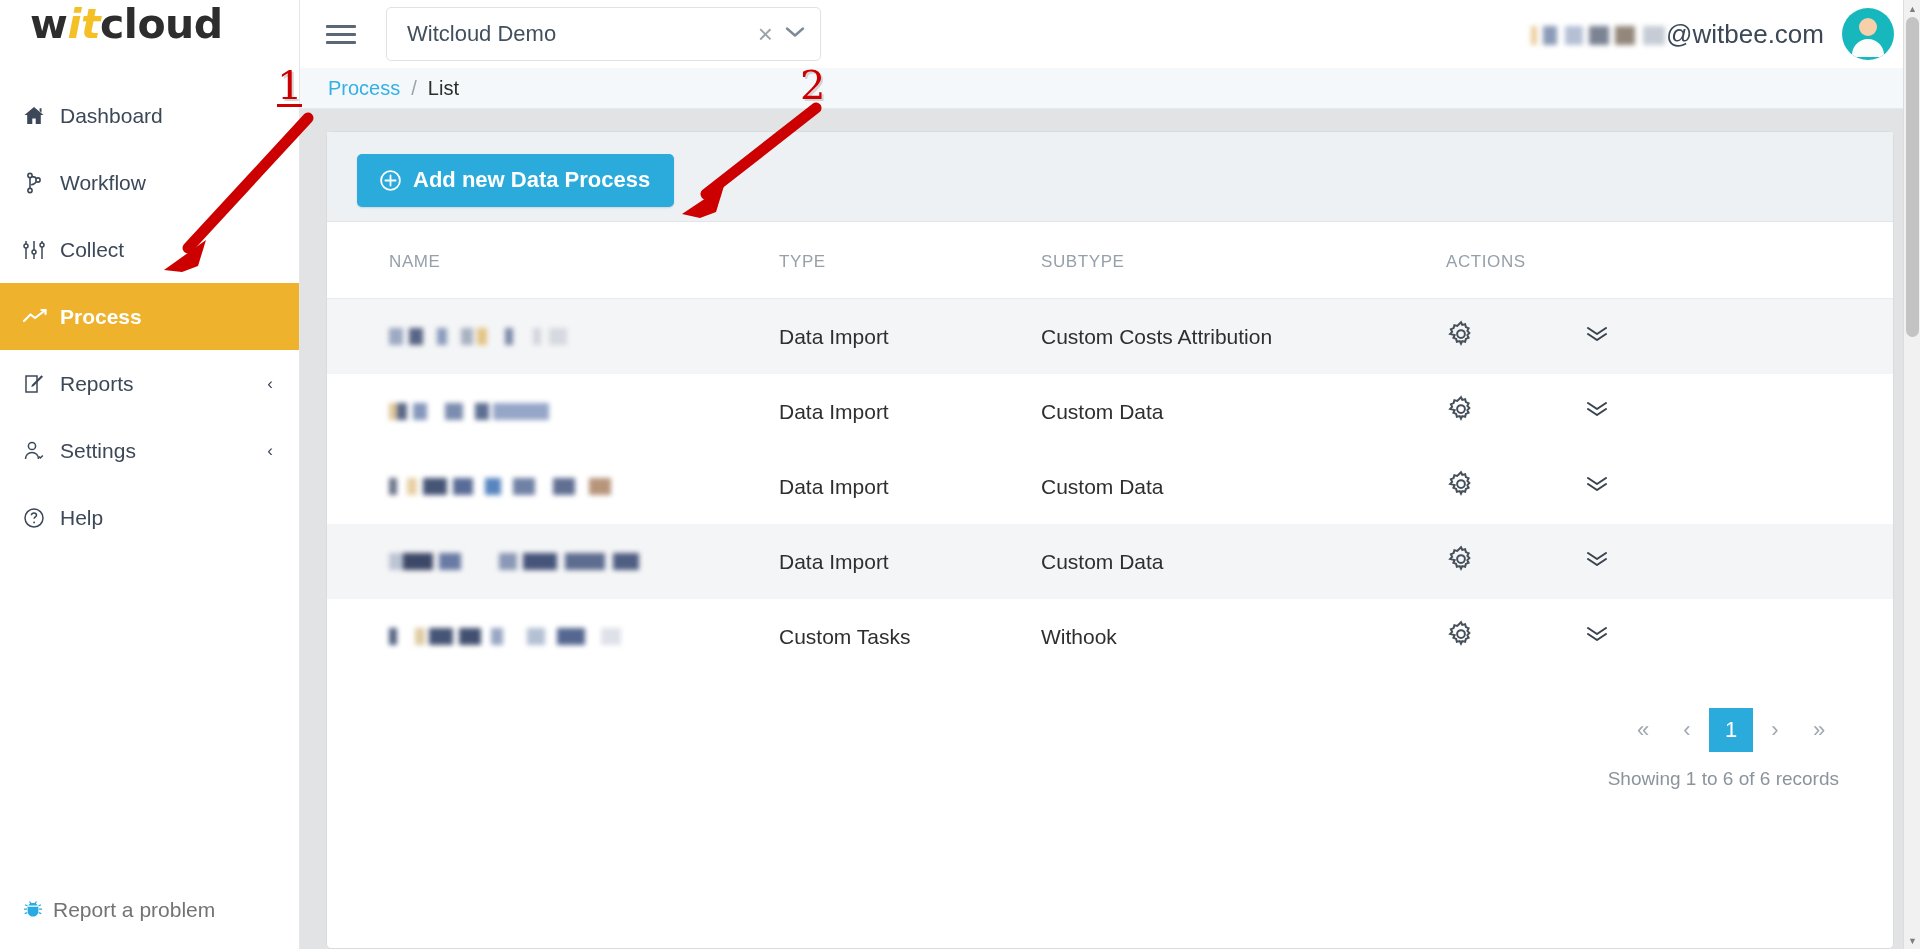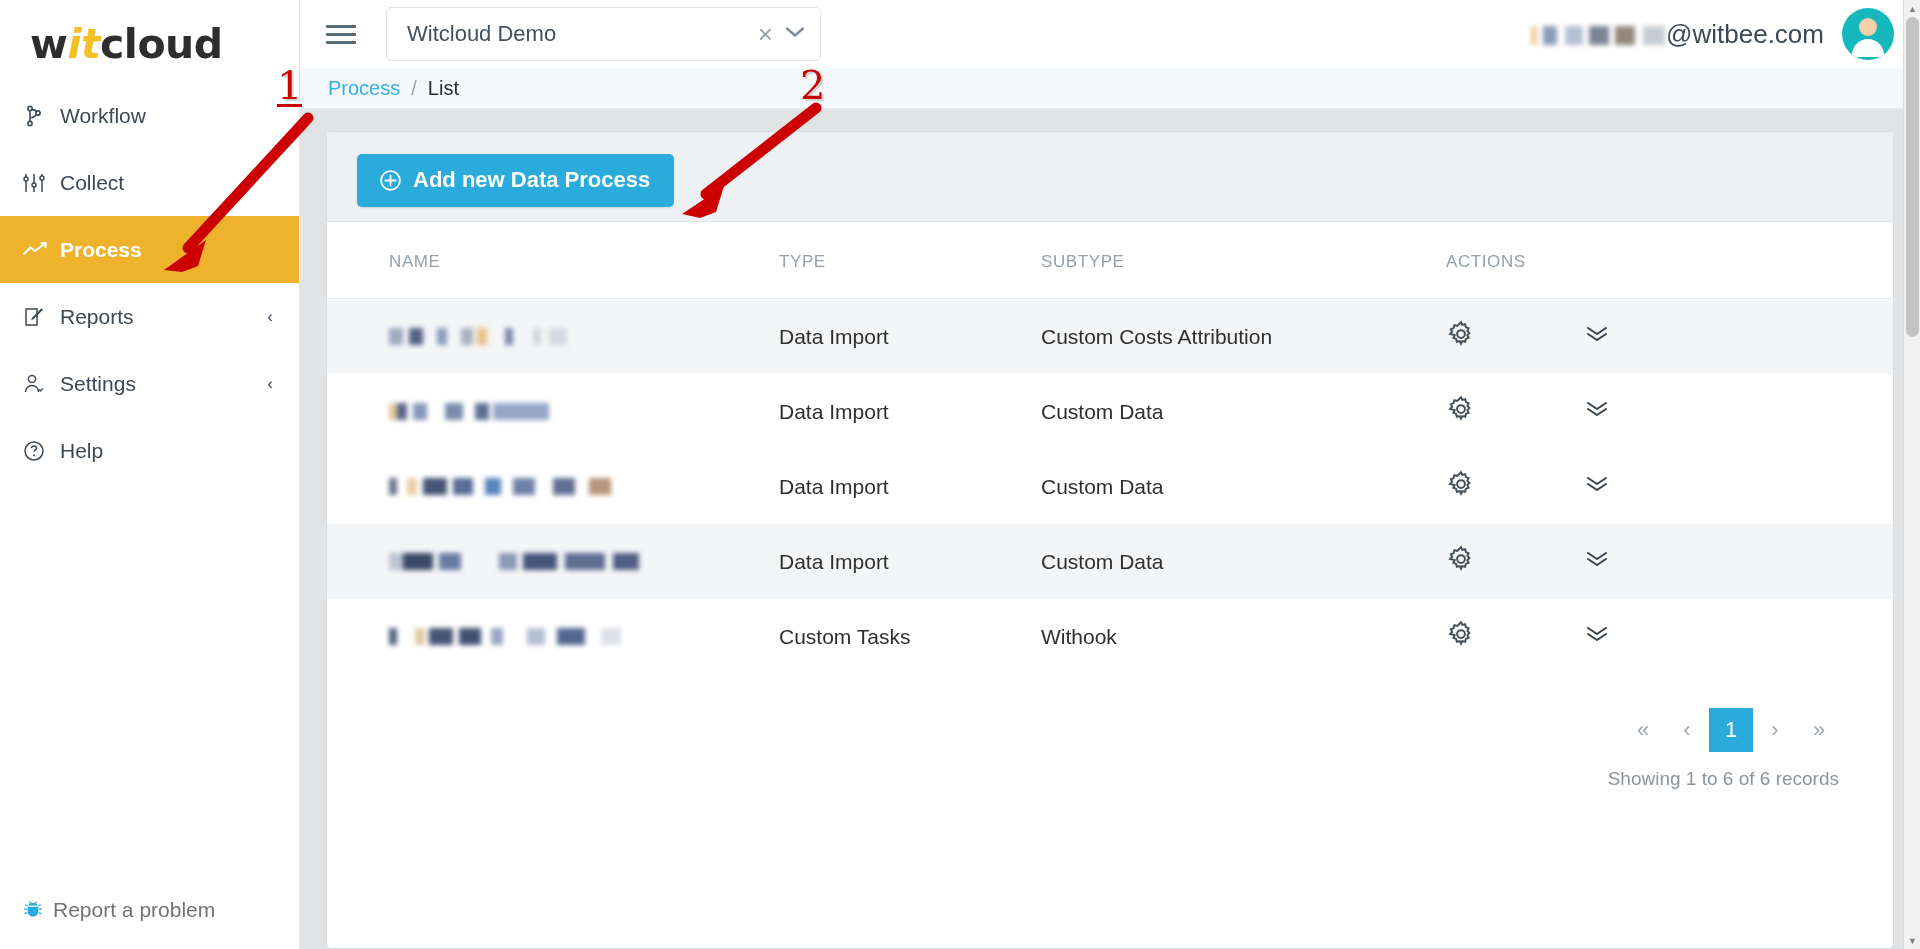--- a/index.html
+++ b/index.html
@@ -15,21 +15,21 @@
   .sidebar {
     width: 300px; height: 949px;
     background: #ffffff;
     border-right: 1px solid #e4e6e9;
     position: relative;
     flex: 0 0 300px;
     z-index: 5;
   }
   .logo-wrap {
     height: 68px;
-    display: flex; align-items: flex-end;
+    display: flex; align-items: flex-start;
     padding-left: 30px;
   }
   .logo {
     font-size: 41px;
     font-weight: bold;
     letter-spacing: -0.5px;
     color: #2d2d2d;
     font-family: "DejaVu Sans", sans-serif;
   }
   .logo .accent { color: #f5c026; font-style: italic; }
@@ -317,20 +317,29 @@
 
   <aside class="sidebar">
     <div class="logo-wrap">
       <div class="logo">
         <span>w</span><span class="accent">it</span><span>cloud</span>
       </div>
     </div>
 
     <nav class="nav">
 
+      <div class="nav-item">
+        <span class="nav-ico">
+          <svg width="24" height="24" viewBox="0 0 24 24" fill="currentColor">
+              <path d="M12 3 2.5 11h2.7v9h5.1v-5.6h3.4V20h5.1v-9h2.7L12 3zm5.6 1.2v2.9l1.9 1.6V4.2h-1.9z"></path>
+            </svg>
+        </span>
+        <span class="nav-label">Dashboard</span>
+        <span class="nav-chev"></span>
+      </div>
 
       <div class="nav-item">
         <span class="nav-ico">
           <svg width="24" height="24" viewBox="0 0 24 24" fill="none" stroke="currentColor" stroke-width="1.6">
               <circle cx="8" cy="4.5" r="2.1"></circle>
               <circle cx="8" cy="19.5" r="2.1"></circle>
               <circle cx="16" cy="9" r="2.1"></circle>
               <path d="M8 6.6v10.8M9.9 5.6c3.3 0 4.2 1.2 4.4 2.6M14.1 10.6c-.7 2.2-2.6 3-5 3.2"></path>
             </svg>
         </span>

